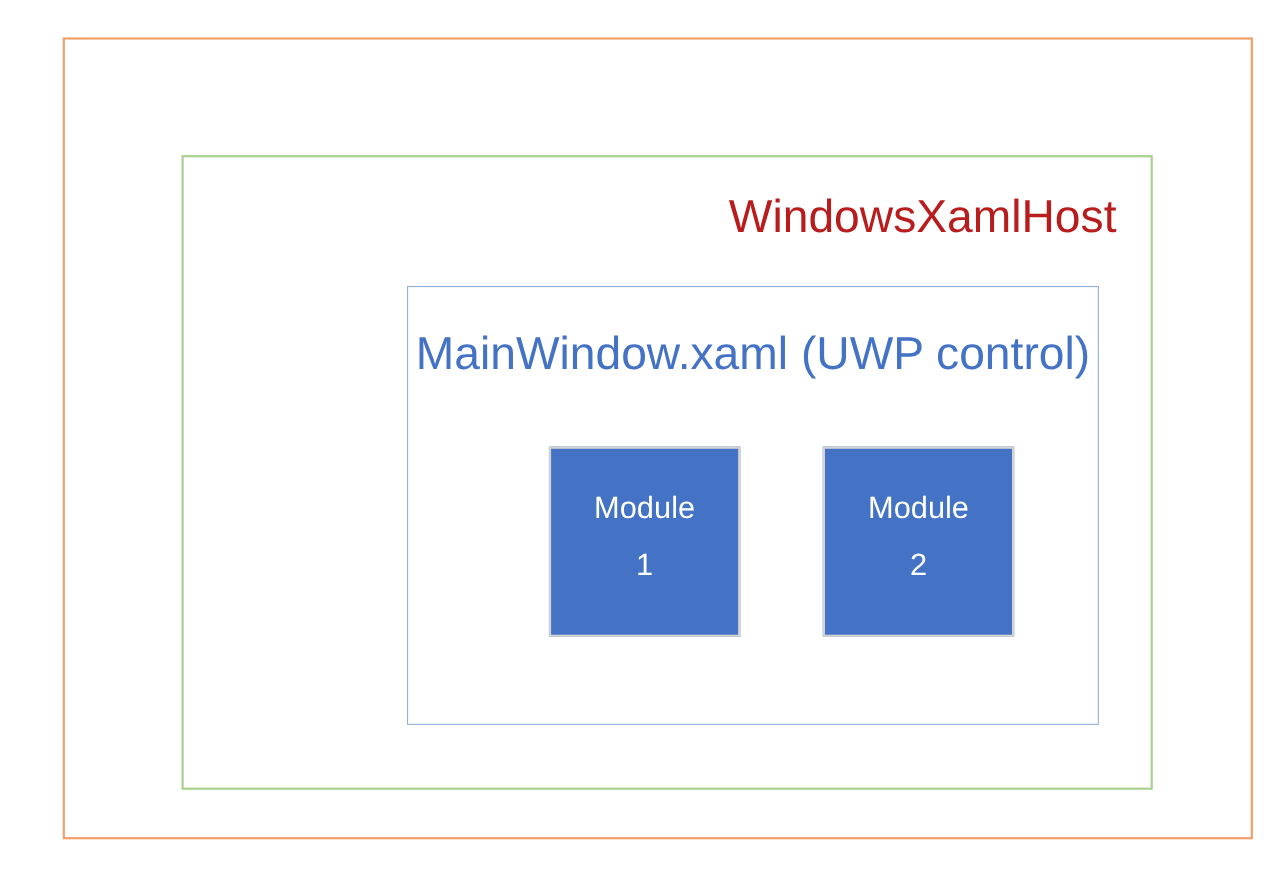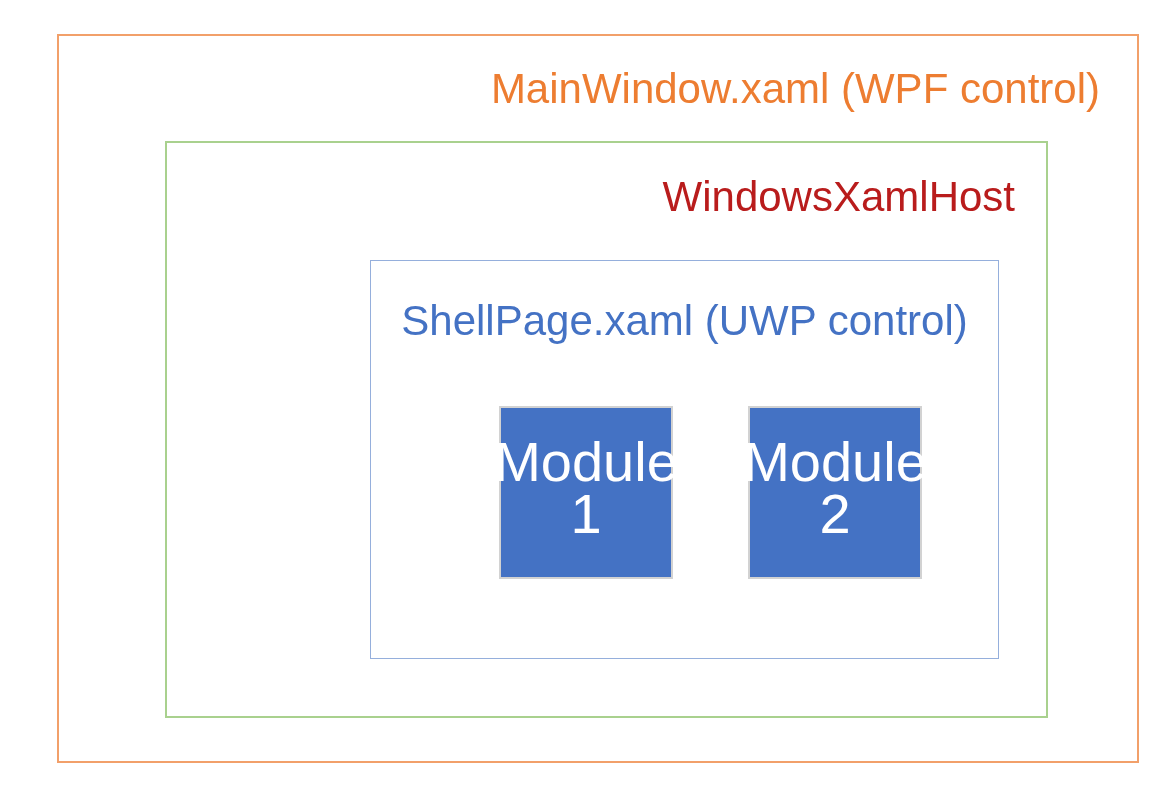--- a/index.html
+++ b/index.html
@@ -65,43 +65,42 @@
   }
   .module {
     position: absolute;
     box-sizing: border-box;
     width: 174px;
     height: 173px;
     top: 145px;
     background: #4472C4;
     border: 2px solid #D2D2D2;
     color: #ffffff;
-    font-size: 56px;
+    font-size: 28px;
     line-height: 52px;
     text-align: center;
     display: flex;
     flex-direction: column;
     align-items: center;
     justify-content: center;
     padding-bottom: 10px;
   }
   #module-1 { left: 128px; }
   #module-2 { left: 377px; }
 </style>
 </head>
 <body>
 
 <div class="box" id="outer-box">
-  <div class="title" id="outer-title">MainWindow.xaml (WPF control)</div>
 
   <div class="box" id="host-box">
     <div class="title" id="host-title">WindowsXamlHost</div>
 
     <div class="box" id="shell-box">
-      <div class="title" id="shell-title">ShellPage.xaml (UWP control)</div>
+      <div class="title" id="shell-title">MainWindow.xaml (UWP control)</div>
 
       <div class="module" id="module-1">
         <div>Module</div>
         <div>1</div>
       </div>
 
       <div class="module" id="module-2">
         <div>Module</div>
         <div>2</div>
       </div>

